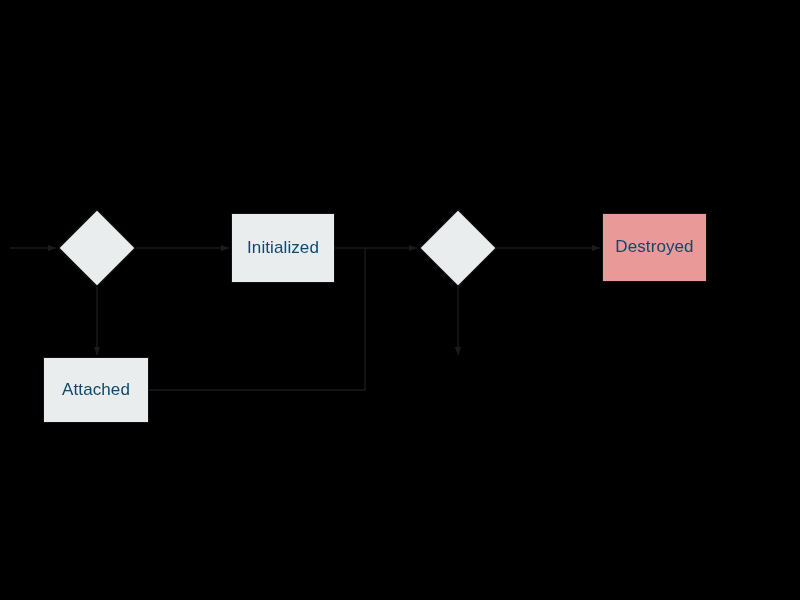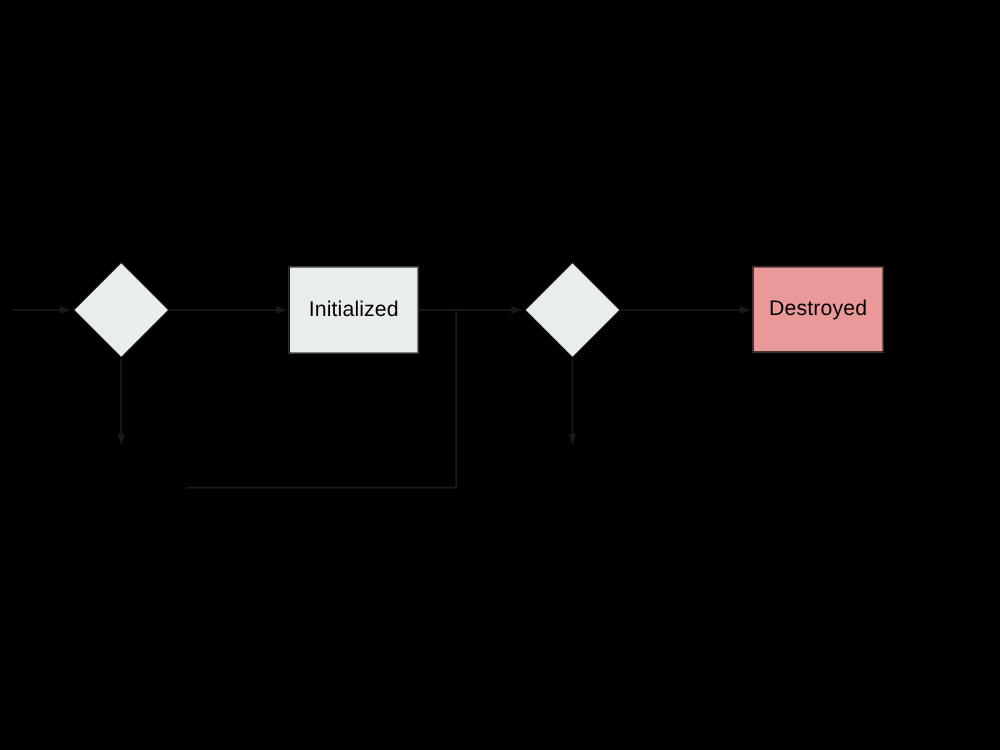--- a/index.html
+++ b/index.html
@@ -26,21 +26,21 @@
     top: 0;
     width: 800px;
     height: 600px;
   }
   .node {
     position: absolute;
     box-sizing: border-box;
     display: flex;
     align-items: center;
     justify-content: center;
-    color: #000000;
+    color: #0c4a6e;
     font-size: 17px;
     line-height: 1.1;
     letter-spacing: 0.1px;
     white-space: nowrap;
   }
   .node.box {
     border: 1px solid #111111;
   }
   .node-label {
     pointer-events: none;
@@ -82,20 +82,23 @@
   <div class="diamond-wrap" style="left:58px; top:209px;">
     <svg width="78" height="78" viewBox="0 0 78 78" xmlns="http://www.w3.org/2000/svg">
       <polygon points="39,0.8 77.2,39 39,77.2 0.8,39" fill="#eaeded" stroke="#111111" stroke-width="1.2"></polygon>
     </svg>
   </div>
 
   <div class="node box" style="left:231px; top:213px; width:104px; height:70px; background:#eaeded;">
     <span class="node-label">Initialized</span>
   </div>
 
+  <div class="node box" style="left:43px; top:357px; width:106px; height:66px; background:#eaeded;">
+    <span class="node-label">Attached</span>
+  </div>
 
   <div class="diamond-wrap" style="left:419px; top:209px;">
     <svg width="78" height="78" viewBox="0 0 78 78" xmlns="http://www.w3.org/2000/svg">
       <polygon points="39,0.8 77.2,39 39,77.2 0.8,39" fill="#eaeded" stroke="#111111" stroke-width="1.2"></polygon>
     </svg>
   </div>
 
 
   <div class="node box" style="left:602px; top:213px; width:105px; height:69px; background:#ea9999;">
     <span class="node-label">Destroyed</span>

